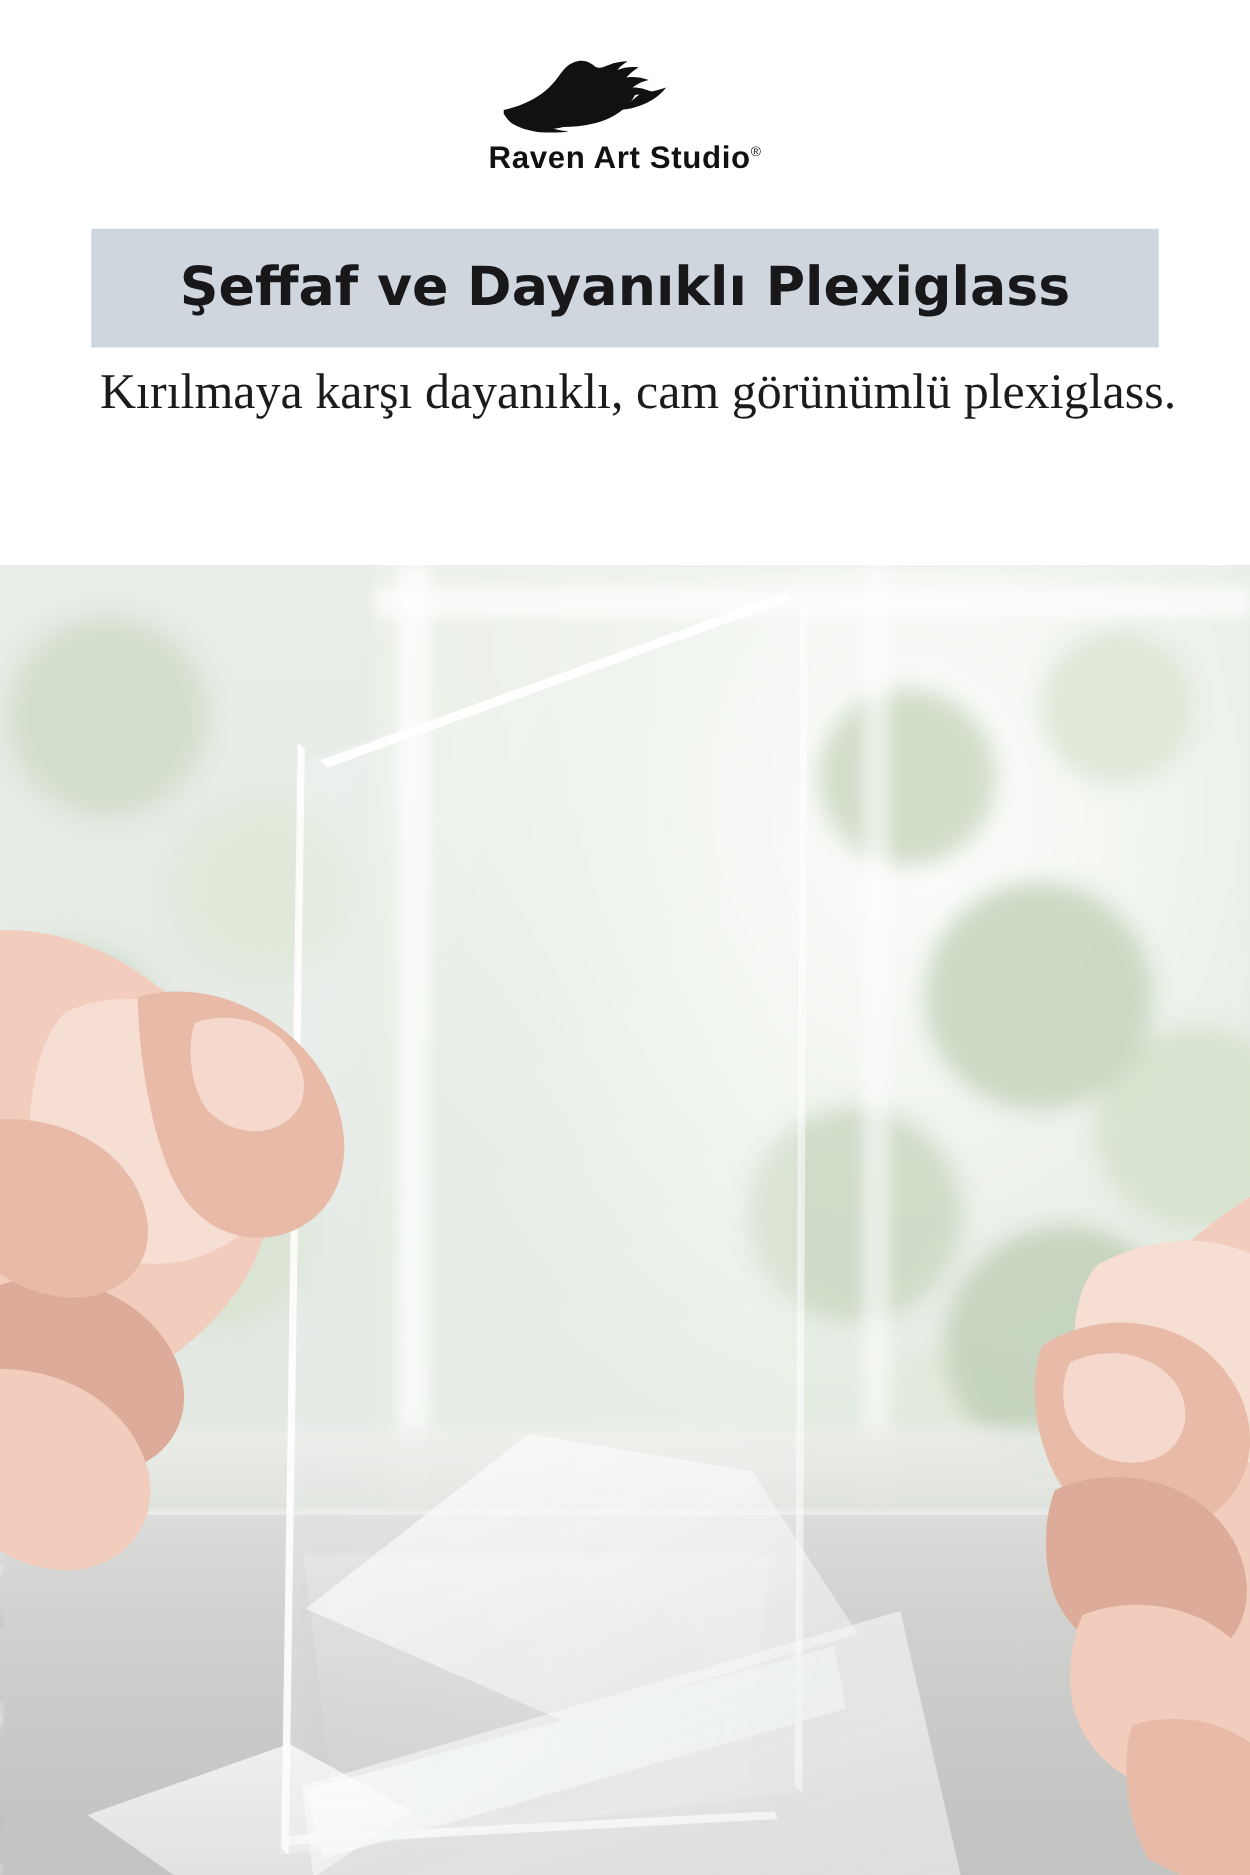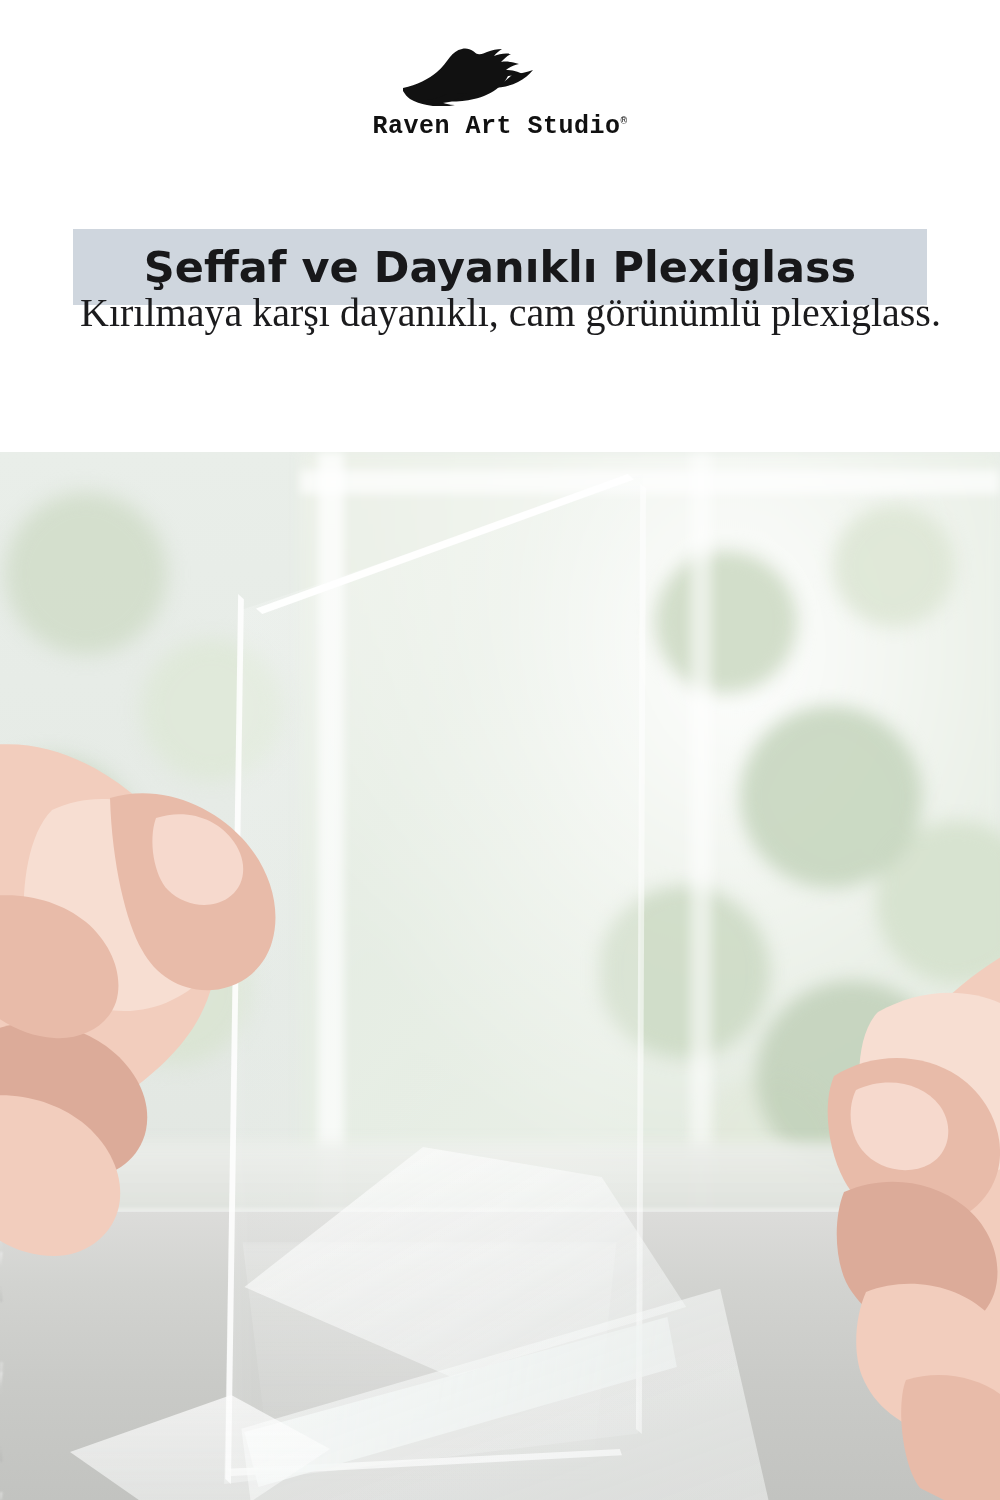--- a/index.html
+++ b/index.html
@@ -41,45 +41,44 @@
   .brand-mark {
     display: block;
     margin: 0 auto;
     width: 210px;
     height: 62px;
   }
 
   .brand-name {
     display: block;
     margin: 6px auto 0 auto;
-    font-family: Liberation Mono, monospace;
+    font-family: Liberation Sans, sans-serif;
     font-weight: 700;
     font-size: 25px;
     letter-spacing: 0.5px;
     color: #111111;
     position: relative;
   }
 
   .brand-name .reg {
     font-size: 11px;
     vertical-align: super;
     font-weight: 400;
   }
 
   .title-band {
     position: absolute;
     top: 183px;
     left: 73px;
     width: 854px;
-    height: 76px;
+    height: 95px;
     background: #cfd6de;
     display: flex;
     align-items: center;
     justify-content: center;
-    margin-top: 46px;
   }
 
   .title-text {
     font-family: "DejaVu Sans", sans-serif;
     font-weight: 700;
     font-size: 43px;
     line-height: 1;
     color: #18181a;
     white-space: nowrap;
   }

